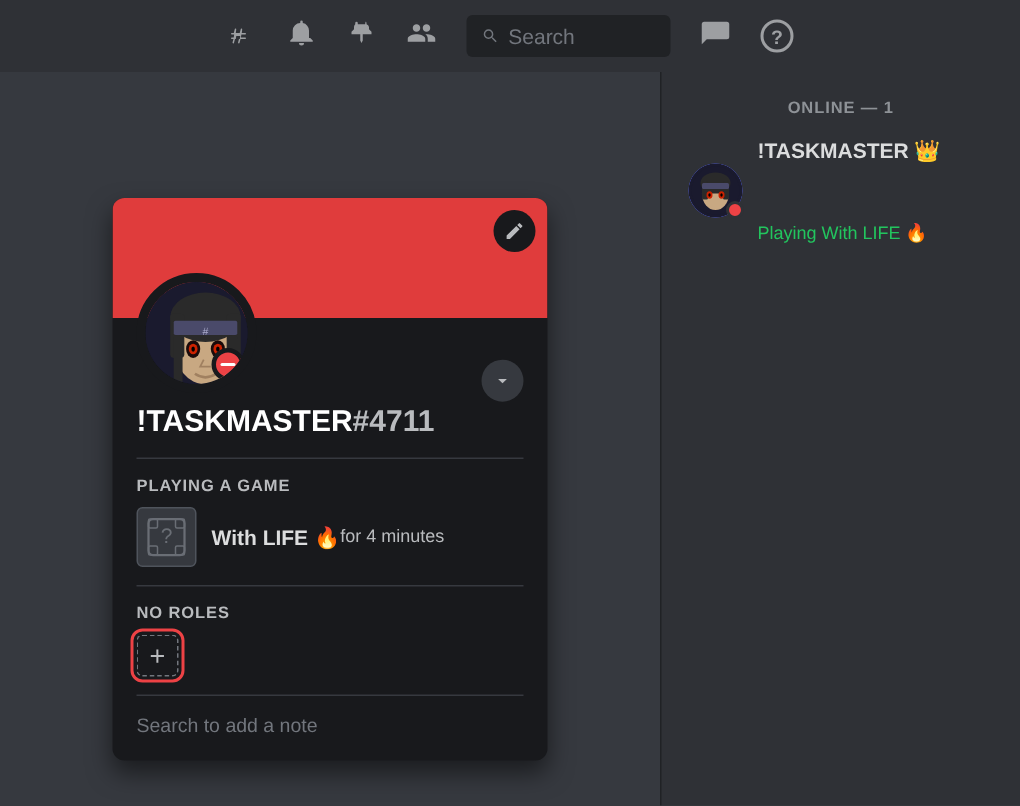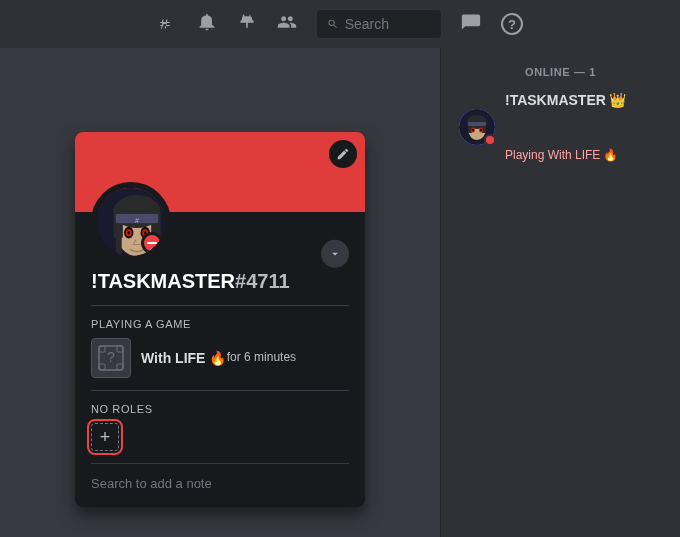--- a/index.html
+++ b/index.html
@@ -30,21 +30,21 @@
       cursor: pointer;
       opacity: 0.8;
     }
 
     .search-bar {
       display: flex;
       align-items: center;
       background: #202225;
       border-radius: 4px;
       padding: 4px 10px;
-      width: 124px;
+      width: 136px;
       height: 28px;
       gap: 6px;
     }
     .search-bar input {
       background: transparent;
       border: none;
       outline: none;
       color: #dcddde;
       font-size: 14px;
       width: 100%;
@@ -126,21 +126,21 @@
     .status-dot.dnd { background: #ed4245; }
 
     .member-info { display: flex; flex-direction: column; gap: 40px; }
     .member-name {
       font-size: 14px;
       font-weight: 600;
       color: #dcddde;
     }
     .member-activity {
       font-size: 12px;
-      color: #fca5a5;
+      color: #22c55e;
       max-width: 160px;
       overflow: hidden;
       text-overflow: ellipsis;
       white-space: nowrap;
     }
 
     
     .profile-card {
       width: 290px;
       background: #18191c;
@@ -248,21 +248,21 @@
     }
 
     .divider {
       height: 1px;
       background: #36393f;
       margin: 12px 0;
     }
 
     .section-label {
       font-size: 11px;
-      font-weight: 400;
+      font-weight: 700;
       color: #b9bbbe;
       text-transform: uppercase;
       letter-spacing: 0.6px;
       margin-bottom: 8px;
     }
 
     .game-activity {
       display: flex;
       align-items: center;
       gap: 10px;
@@ -456,21 +456,21 @@
                 <rect x="2" y="2" width="24" height="24" rx="3" fill="none" stroke="#6a6e75" stroke-width="1.5"></rect>
                 <text x="14" y="18" text-anchor="middle" fill="#6a6e75" font-size="14">?</text>
                 <rect x="2" y="2" width="6" height="6" rx="1" fill="none" stroke="#6a6e75" stroke-width="1"></rect>
                 <rect x="20" y="2" width="6" height="6" rx="1" fill="none" stroke="#6a6e75" stroke-width="1"></rect>
                 <rect x="2" y="20" width="6" height="6" rx="1" fill="none" stroke="#6a6e75" stroke-width="1"></rect>
                 <rect x="20" y="20" width="6" height="6" rx="1" fill="none" stroke="#6a6e75" stroke-width="1"></rect>
               </svg>
             </div>
             <div class="game-info">
               <span class="game-name">With LIFE 🔥</span>
-              <span class="game-time">for 6 minutes</span>
+              <span class="game-time">for 4 minutes</span>
             </div>
           </div>
         </div>
 
         <div class="divider"></div>
 
         <div class="roles-section">
           <div class="section-label">NO ROLES</div>
           <div class="add-role-btn">
             <span>+</span>

